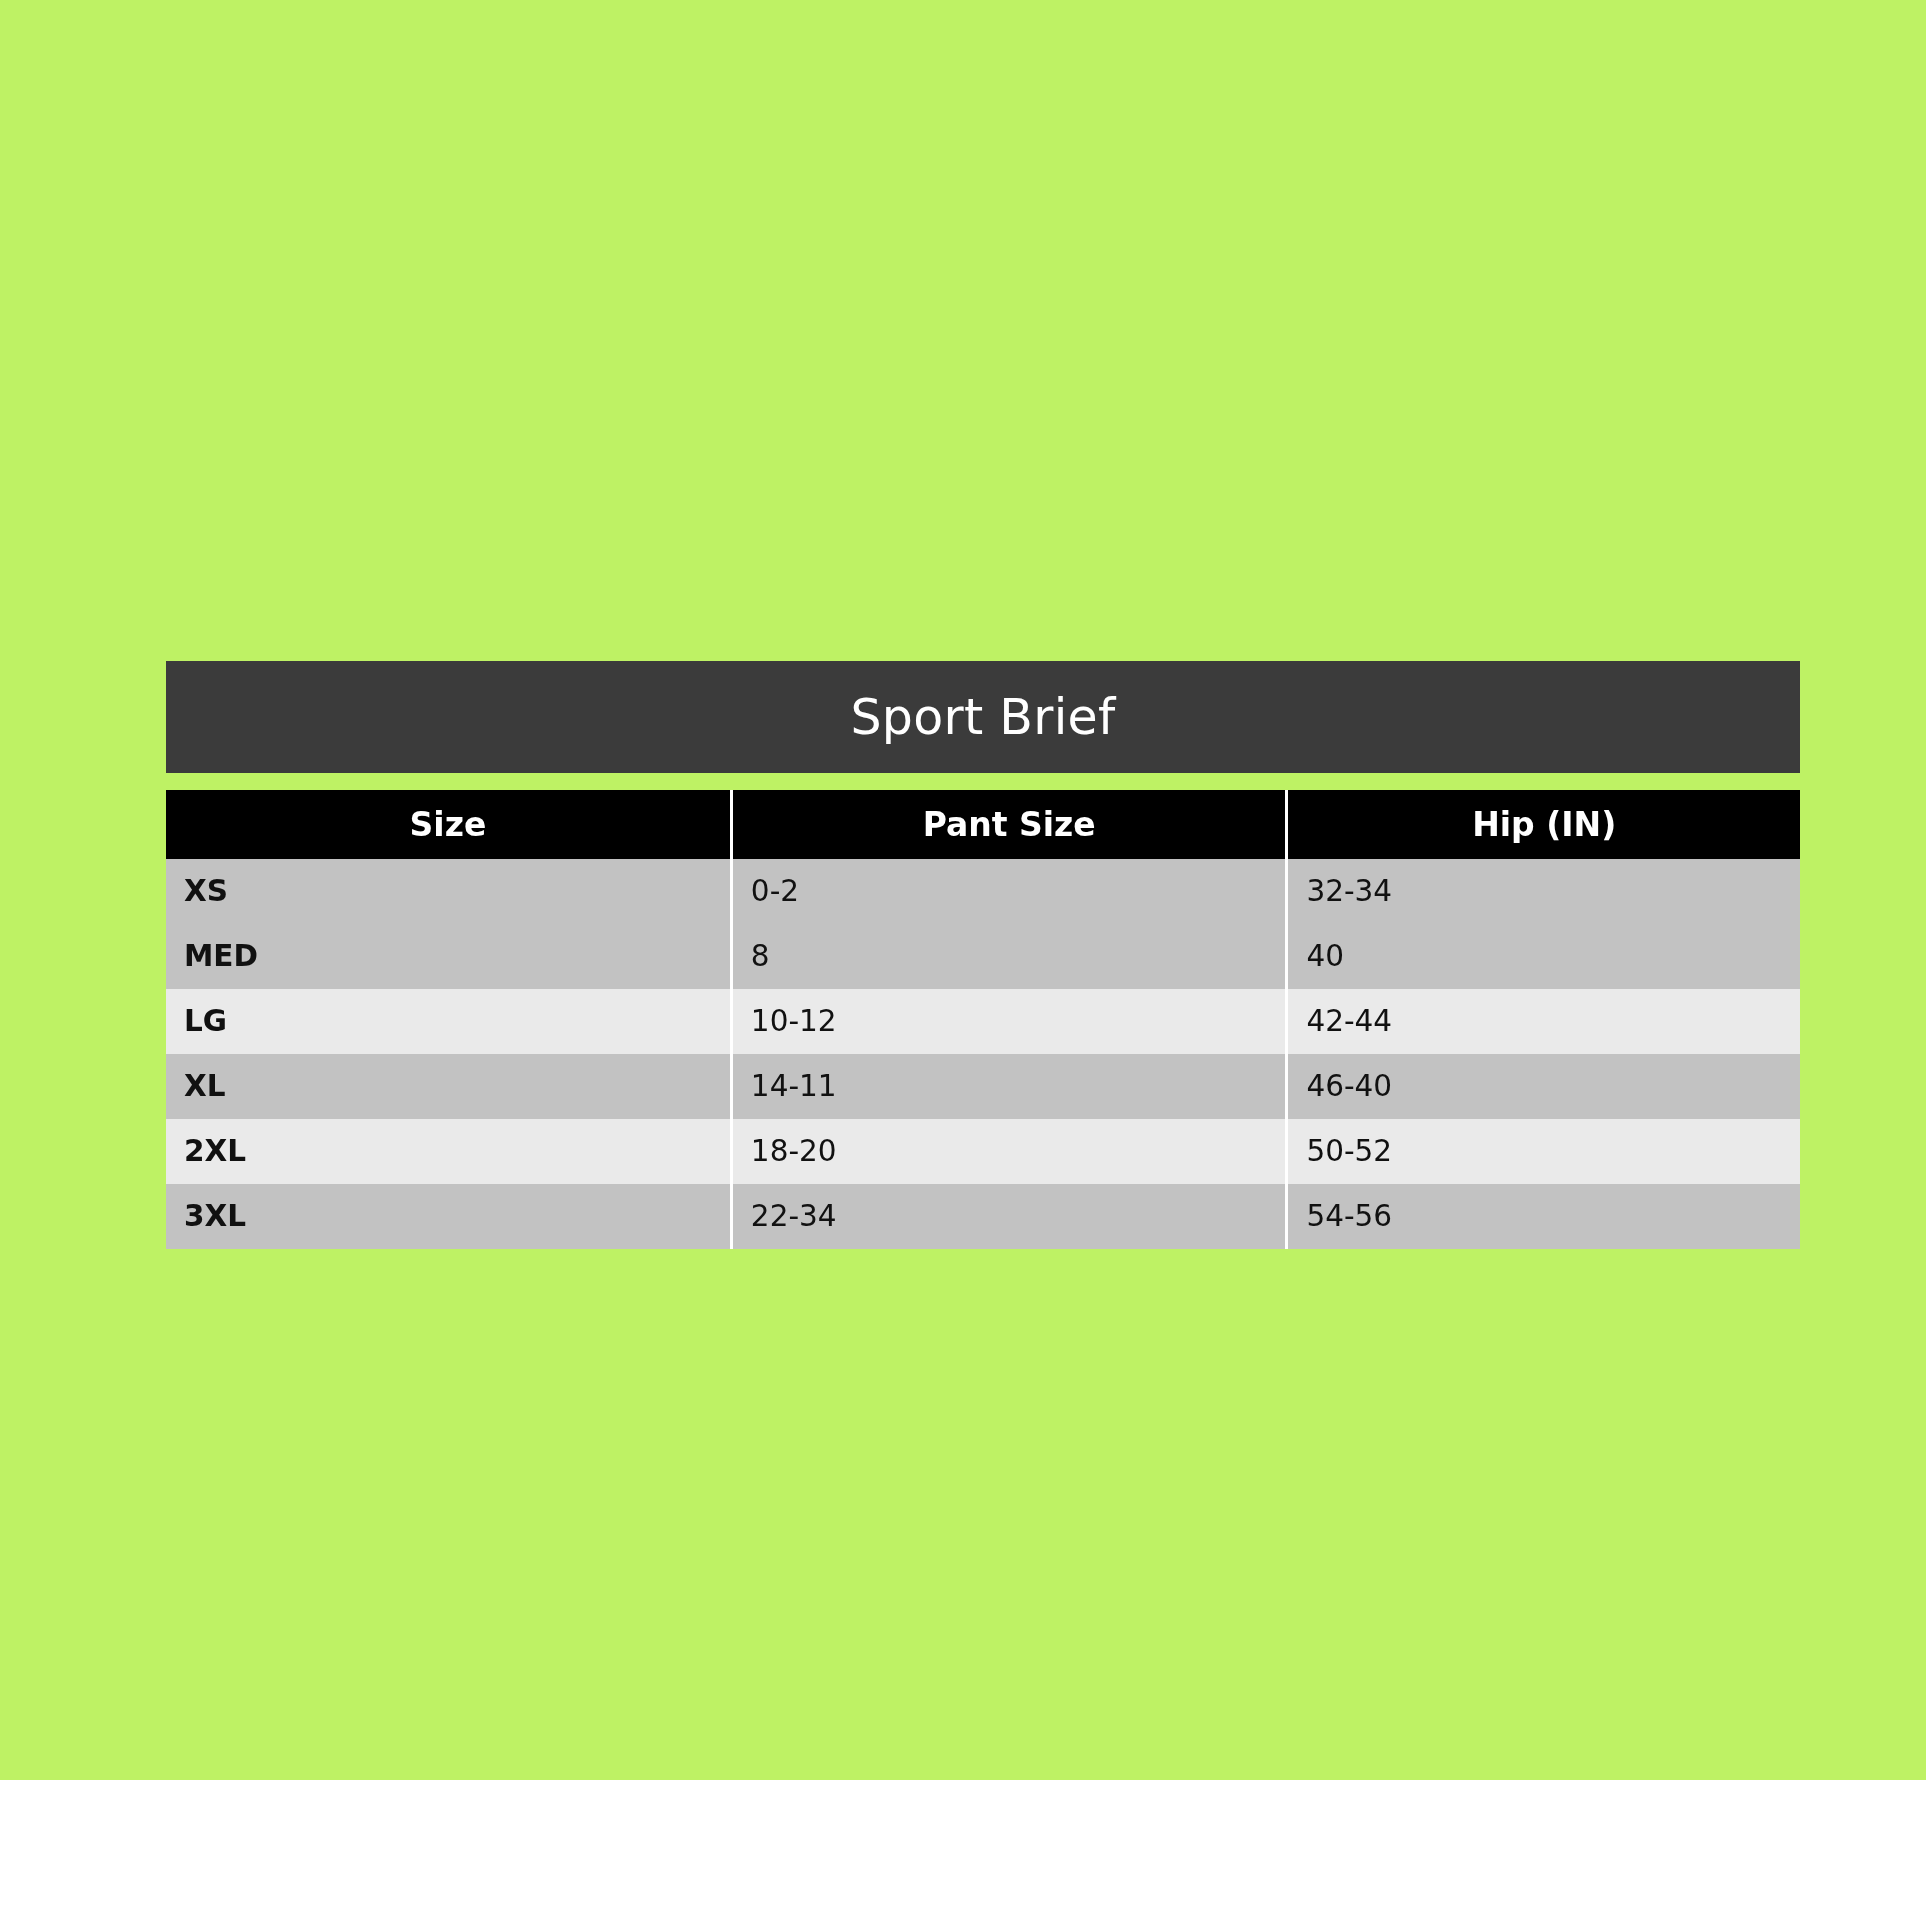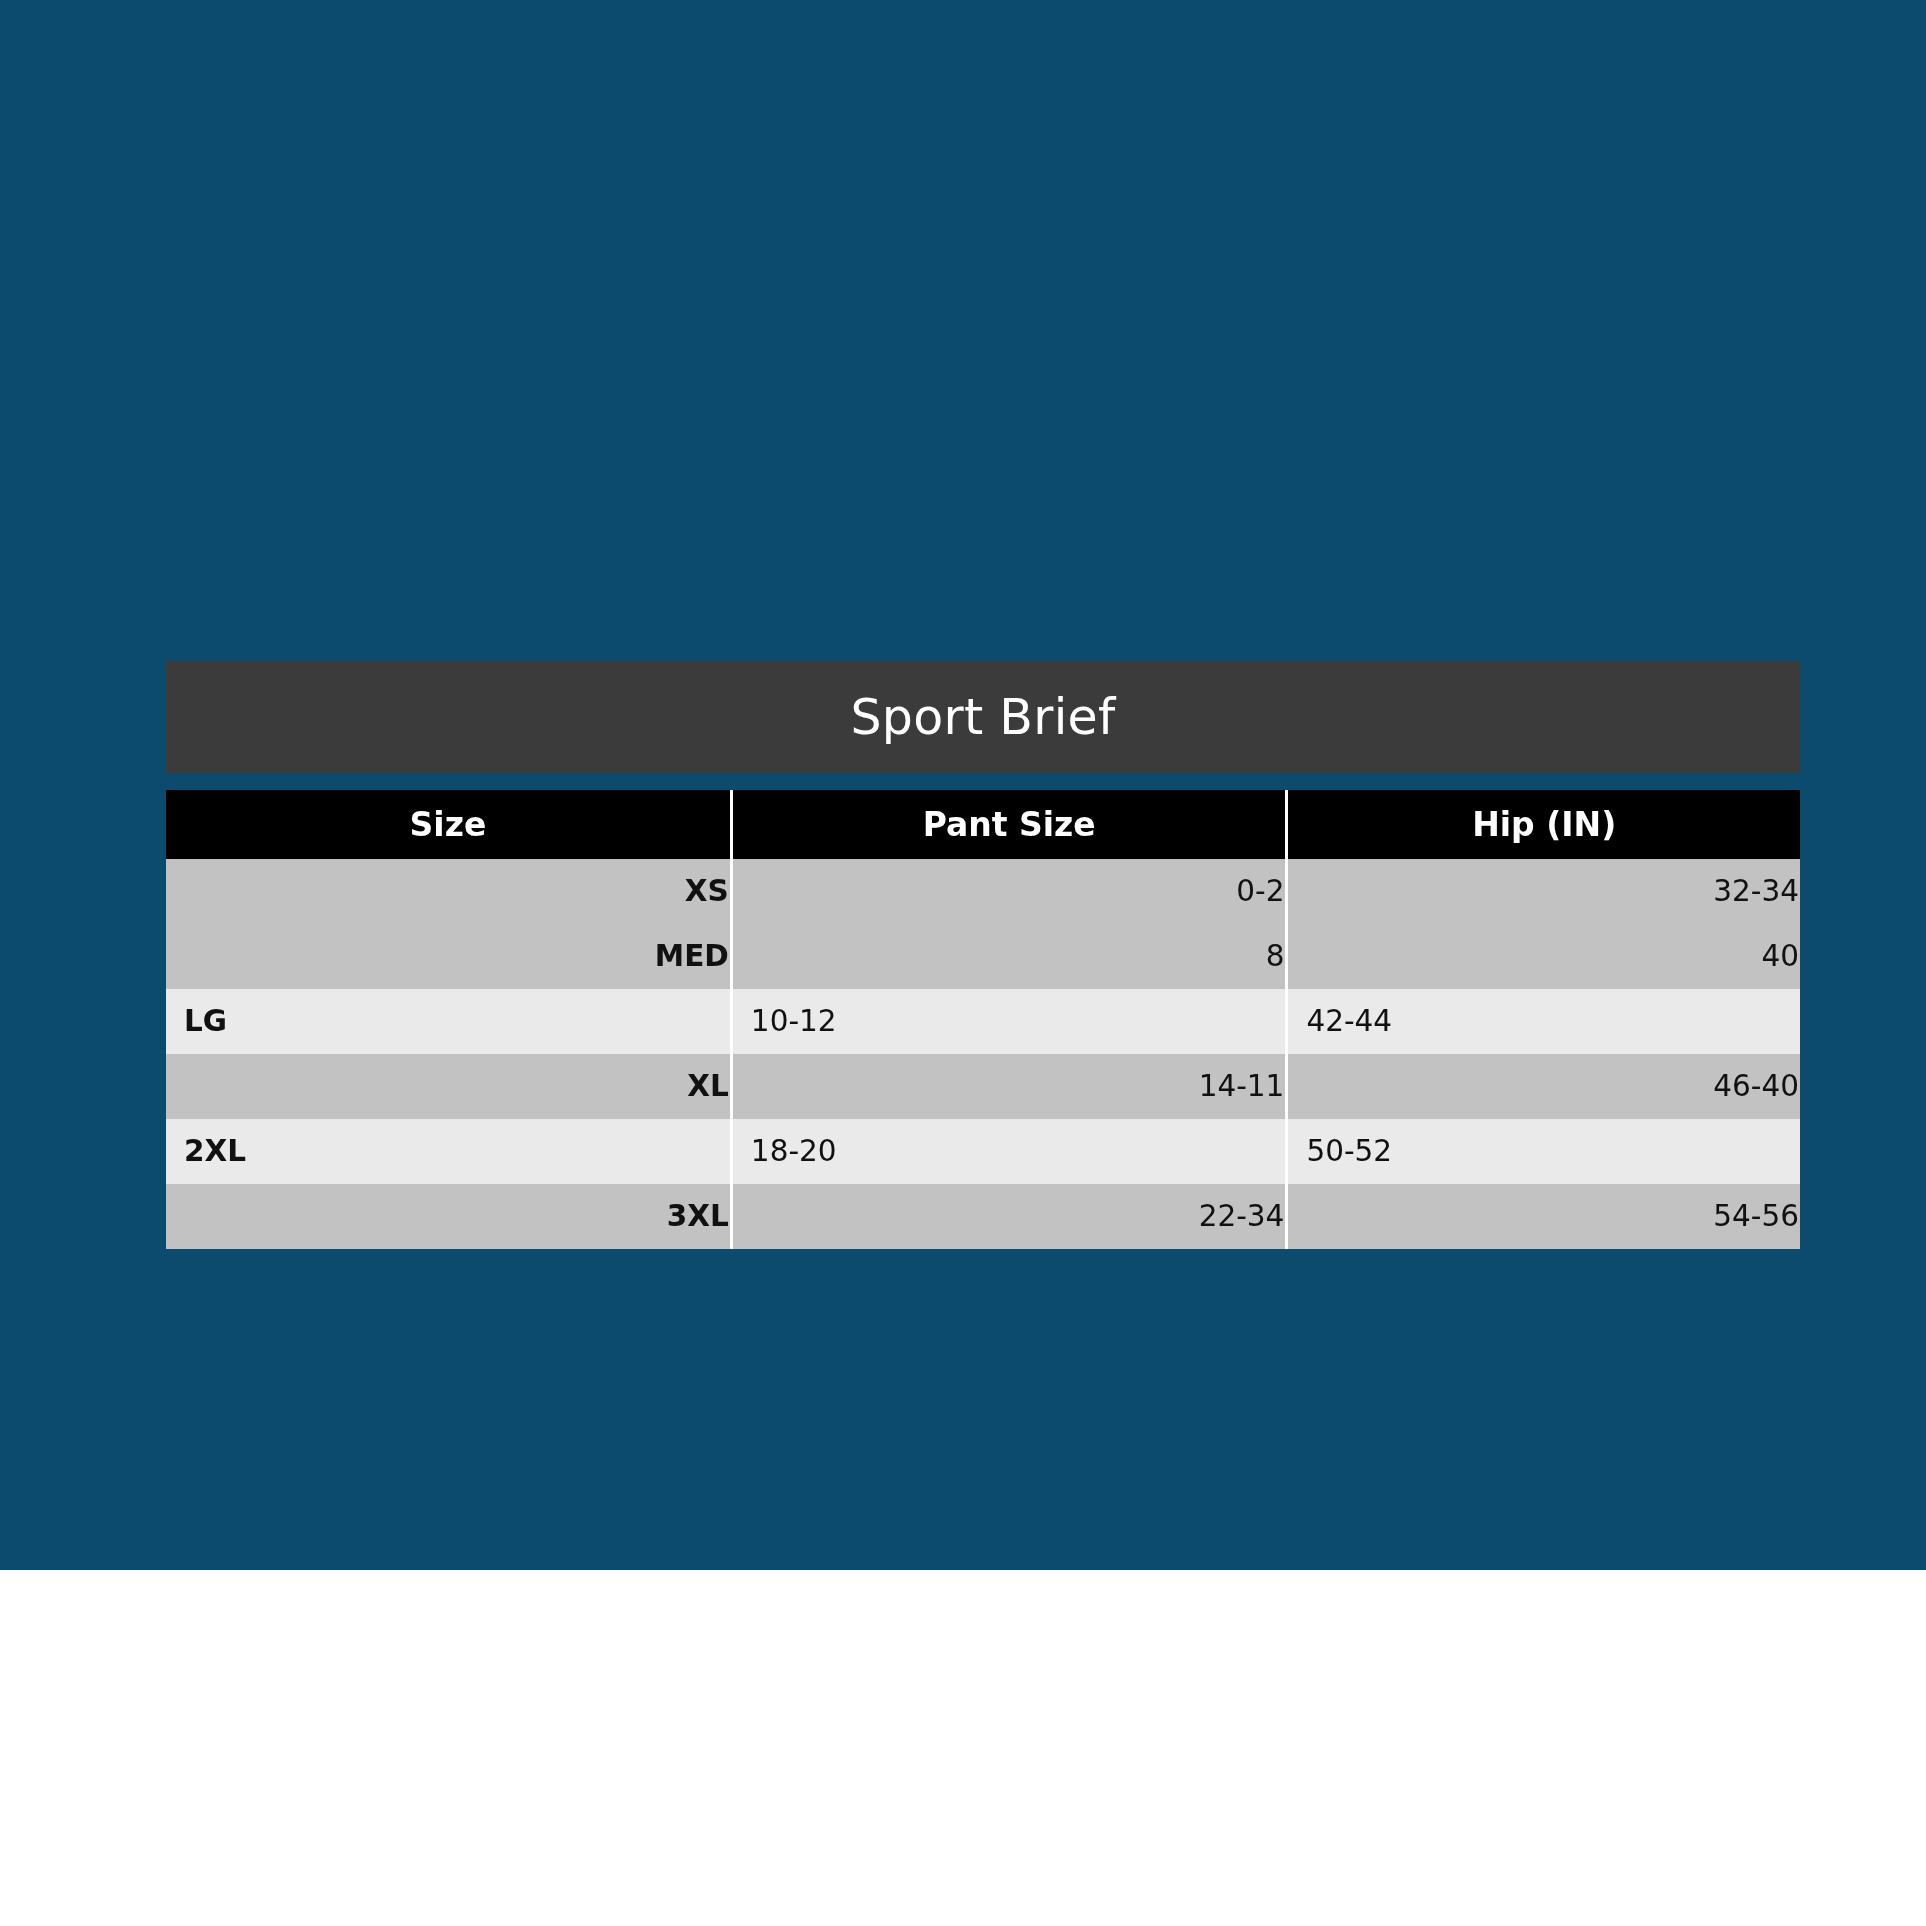--- a/index.html
+++ b/index.html
@@ -7,22 +7,22 @@
     padding: 0;
     background: #ffffff;
     width: 1926px;
     height: 1926px;
     font-family: "DejaVu Sans", sans-serif;
   }
 
   .page {
     position: relative;
     width: 1926px;
-    height: 1570px;
-    background: #0c4a6e;
+    height: 1780px;
+    background: #bef264;
   }
 
   .size-chart {
     position: absolute;
     left: 166px;
     top: 661px;
     width: 1634px;
   }
 
   .chart-title-bar {
@@ -75,21 +75,21 @@
     font-family: "DejaVu Sans", sans-serif;
   }
   table.size-table tbody td:last-child {
     border-right: none;
   }
 
   table.size-table tbody td.first-col {
     font-weight: bold;
   }
 
-  tr.row-dark td { background: #c2c2c2; text-align: right; }
+  tr.row-dark td { background: #c2c2c2; }
   tr.row-light td { background: #eaeaea; }
 </style>
 </head>
 <body>
 
 <div class="page">
 
   <div class="size-chart">
 
     <div class="chart-title-bar">

